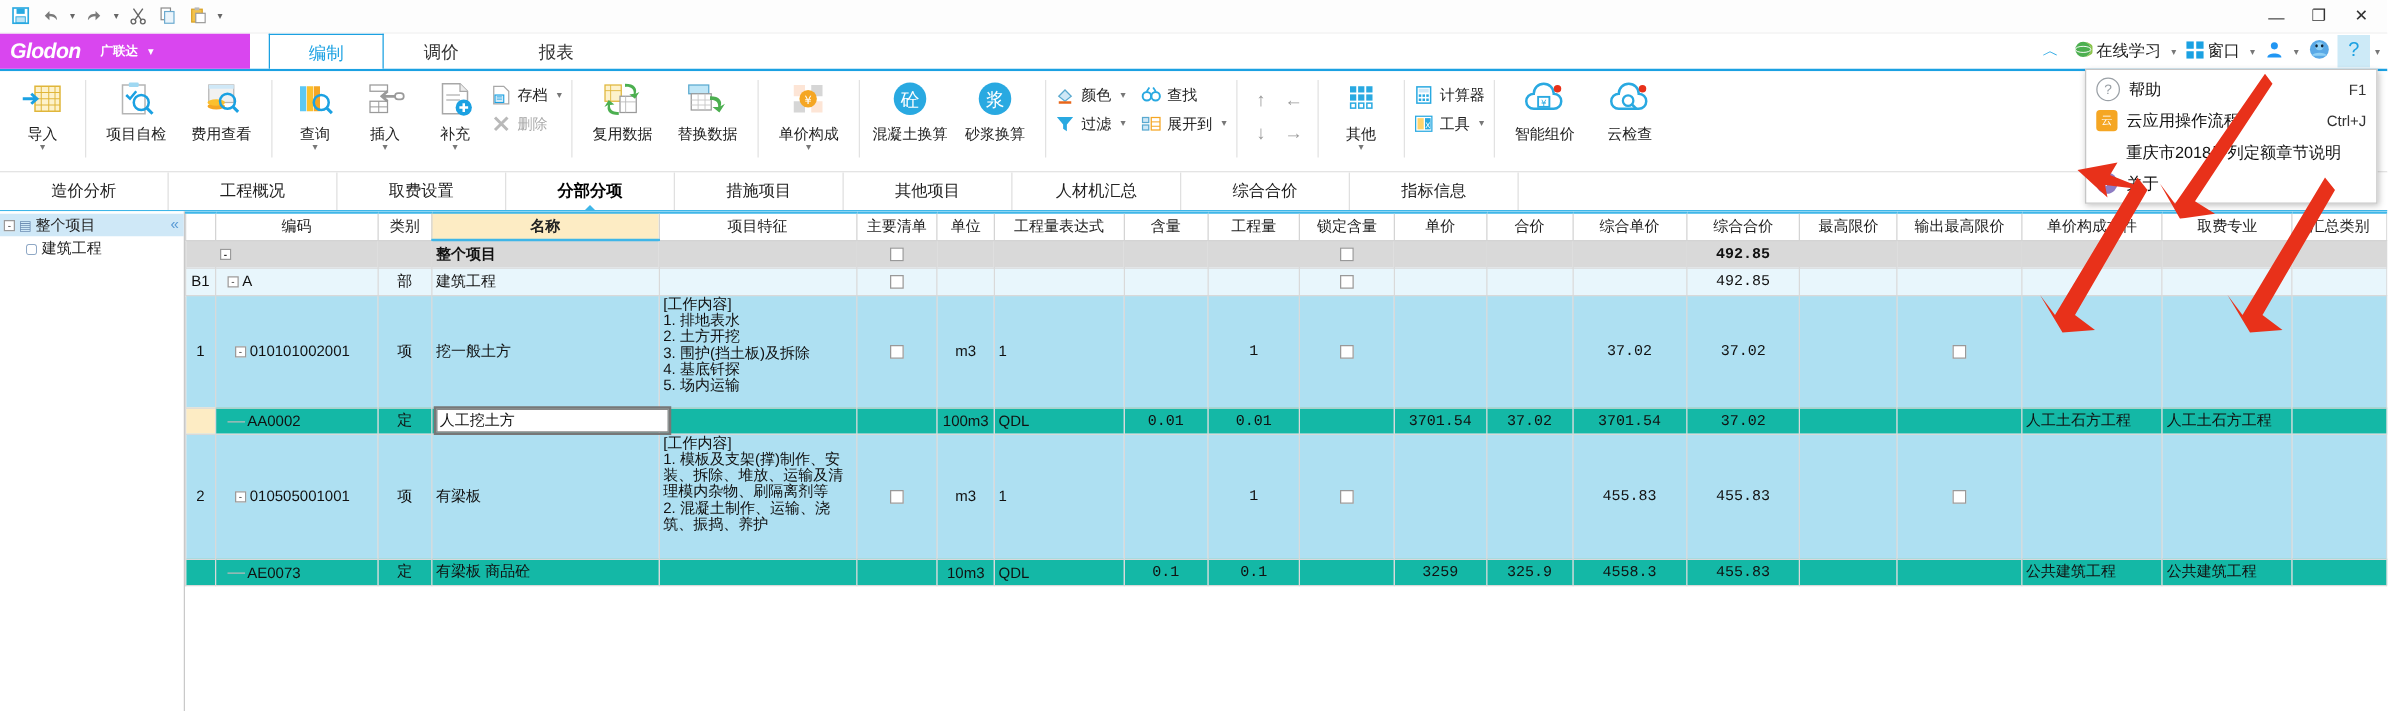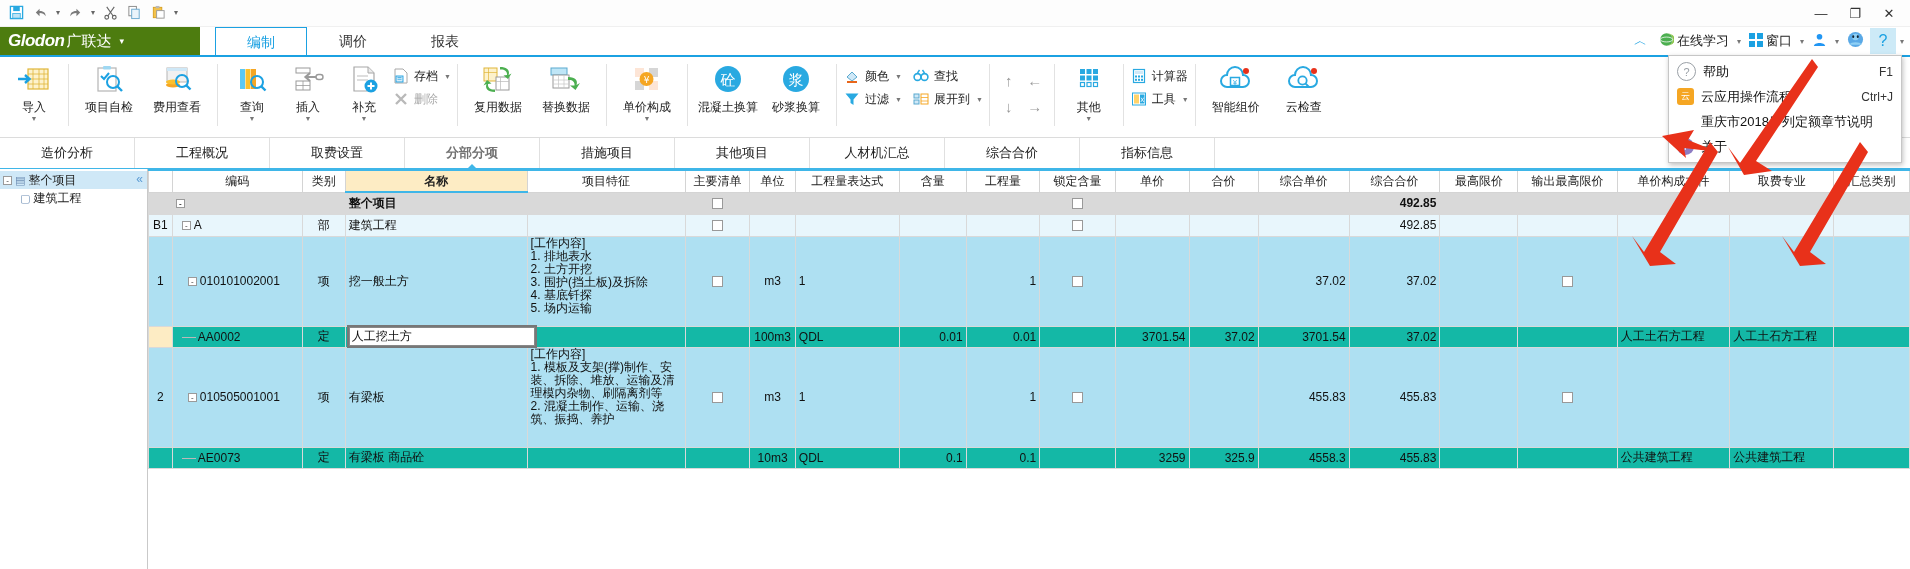--- a/index.html
+++ b/index.html
@@ -21,26 +21,26 @@
     position:absolute;left:0;right:0;top:4px;text-align:center;
     font-size:13px;color:#333;font-family:"Liberation Sans",sans-serif;
   }
   .wincontrols{position:absolute;right:4px;top:0;display:flex;height:26px;align-items:center;}
   .wincontrols div{width:34px;height:24px;display:flex;align-items:center;justify-content:center;
     font-size:13px;color:#333;cursor:pointer;}
 
   
   .brandrow{position:relative;height:28px;background:#ffffff;border-bottom:2px solid #1ba1e2;}
   .logo{
-    position:absolute;left:0;top:0;width:200px;height:28px;background:#4d7c0f;
+    position:absolute;left:0;top:0;width:200px;height:28px;background:#d946ef;
     display:flex;align-items:center;padding-left:8px;box-sizing:border-box;color:#fff;
   }
   .logo .glodon{font-family:"Liberation Sans",sans-serif;font-weight:bold;font-style:italic;
     font-size:17px;letter-spacing:-0.5px;}
-  .logo .cn{font-size:15px;font-weight:normal;margin-left:2px;}
+  .logo .cn{font-size:10px;font-weight:bold;margin-left:16px;}
   .logo .dn{font-size:9px;margin-left:8px;}
   .maintabs{position:absolute;left:215px;top:0;display:flex;height:28px;}
   .maintab{
     width:92px;height:28px;line-height:28px;text-align:center;font-size:14px;color:#333;
     cursor:pointer;box-sizing:border-box;
   }
   .maintab.active{color:#1ba1e2;background:#ffffff;border-top:1px solid #1ba1e2;
     border-left:1px solid #1ba1e2;border-right:1px solid #1ba1e2;font-weight:normal;}
   .topright{position:absolute;right:4px;top:0;height:28px;display:flex;align-items:center;gap:2px;font-size:13px;}
   .tr-item{display:flex;align-items:center;gap:3px;padding:0 4px;height:24px;cursor:pointer;color:#222;}
@@ -66,21 +66,21 @@
   .smallbtn .dd{font-size:7px;color:#777;margin-left:2px;}
   .arrowgrid{display:grid;grid-template-columns:26px 26px;grid-template-rows:26px 26px;
     align-items:center;justify-items:center;padding-top:8px;}
   .arrowgrid span{color:#9a9a9a;font-size:15px;cursor:pointer;}
 
   
   .subtabs{height:30px;background:#fff;border-bottom:1px solid #3fb6e8;display:flex;
     align-items:stretch;position:relative;}
   .subtab{min-width:74px;padding:0 30px;display:flex;align-items:center;justify-content:center;
     font-size:13px;color:#222;border-right:1px solid #e0e0e0;cursor:pointer;position:relative;font-family:Liberation Serif, serif;}
-  .subtab.active{color:#737373;font-weight:bold;}
+  .subtab.active{color:#000000;font-weight:bold;}
   .subtab.active:after{content:"";position:absolute;bottom:-1px;left:50%;margin-left:-5px;
     width:0;height:0;border-left:5px solid transparent;border-right:5px solid transparent;
     border-bottom:5px solid #3fb6e8;}
 
   
   .workarea{display:flex;height:405px;}
   .tree{width:148px;border-right:1px solid #c9c9c9;background:#fff;box-sizing:border-box;
     font-size:12px;padding-top:2px;position:relative;}
   .tree .trow{display:flex;align-items:center;height:18px;padding-left:3px;gap:3px;cursor:pointer;}
   .tree .trow.sel{background:#cfe8f7;}
@@ -98,21 +98,21 @@
     white-space:nowrap;
   }
   table.grid th.hl{background:#fdecc4;font-weight:bold;border-bottom:2px solid #3fb6e8;}
   table.grid td{border:1px solid #d9d9d9;padding:0 3px;font-size:12px;color:#111;
     vertical-align:middle;height:18px;}
   tr.r-project td{background:#d9d9d9;font-weight:bold;}
   tr.r-part td{background:#e8f6fc;}
   tr.r-item td{background:#aee0f2;}
   tr.r-norm td{background:#14b8a6;}
   td.c{text-align:center;}
-  td.r{text-align:right;}
+  td.r{text-align:center;font-family:Liberation Mono, monospace;}
   td.l{text-align:left;}
   .chk{width:11px;height:11px;border:1px solid #999;background:#fff;display:inline-block;
     vertical-align:middle;box-sizing:border-box;cursor:pointer;}
   .pm{width:9px;height:9px;border:1px solid #9a9a9a;background:#fff;display:inline-block;
     font-size:8px;line-height:7px;text-align:center;color:#333;box-sizing:border-box;
     vertical-align:middle;margin-right:3px;cursor:pointer;}
   .codecell{display:flex;align-items:center;font-family:"Liberation Sans",sans-serif;}
   .tline{display:inline-block;width:14px;border-bottom:1px solid #b9b9b9;height:1px;
     margin-right:2px;margin-left:6px;}
   .feat{white-space:pre-line;line-height:13px;font-size:11.5px;padding:2px 3px;}

